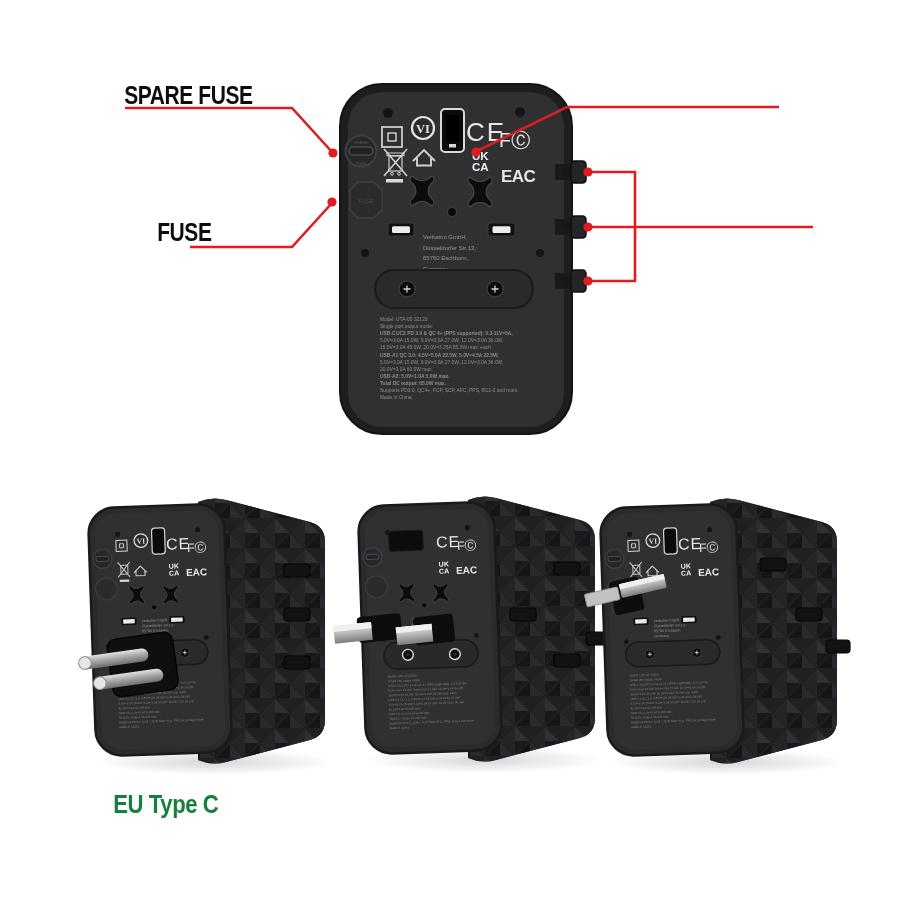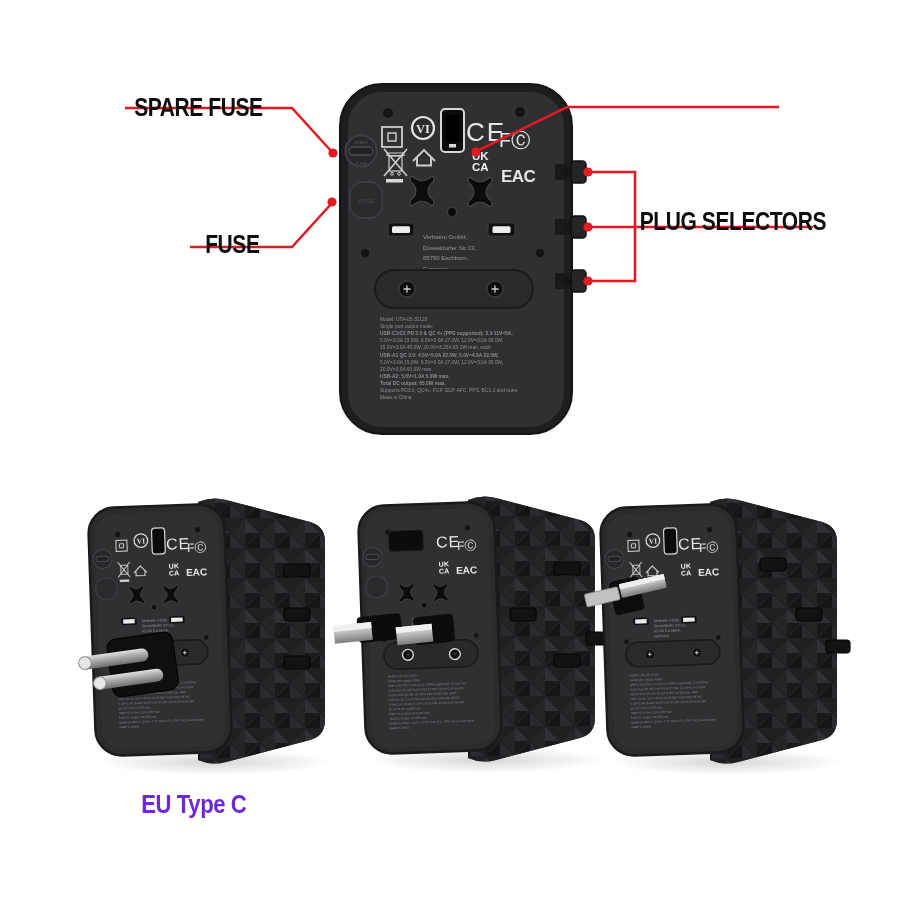--- a/index.html
+++ b/index.html
@@ -1,23 +1,23 @@
 <!DOCTYPE html>
 <html><head>
 <meta charset="utf-8">
 <style>
   html,body{margin:0;padding:0;background:#fff;}
   .canvas{position:relative;width:900px;height:900px;background:#ffffff;overflow:hidden;
           font-family:"Liberation Sans",sans-serif;}
   .abs{position:absolute;}
   .label{position:absolute;font:700 25px "Liberation Sans",sans-serif;color:#0d0d0d;
-         text-align:center;white-space:nowrap;z-index:6;margin-top:12px;}
+         white-space:nowrap;z-index:6;}
   .label>span{display:inline-block;transform:scaleX(.84);transform-origin:center;letter-spacing:-.5px;}
-  .caption{position:absolute;font:700 26px "Liberation Sans",sans-serif;color:#6d28d9;
-           text-align:center;white-space:nowrap;z-index:6;line-height:28px;}
+  .caption{position:absolute;font:700 26px "Liberation Sans",sans-serif;color:#15803d;
+           white-space:nowrap;z-index:6;line-height:28px;}
   .caption>span{display:inline-block;transform:scaleX(.85);transform-origin:center;letter-spacing:-.5px;}
   svg{position:absolute;overflow:visible;}
   svg text{font-family:"Liberation Sans",sans-serif;}
   .serif{font-family:"Liberation Serif",serif;font-weight:700;}
   .mark{fill:#e6e6e8;}
   .redline{stroke:#e11b22;stroke-width:2.6;fill:none;}
   .reddot{fill:#e11b22;stroke:none;}
   .addr{fill:#97979a;}
   .spec{fill:#8e8e91;}
   .maddr{fill:#96969a;}
@@ -194,21 +194,20 @@
   <path class="redline" d="M779,107 H567 L477,151"></path>
   <circle class="reddot" cx="476" cy="152" r="4.6"></circle>
   <path class="redline" d="M588,172 H635 V281 H588 M588,227 H813"></path>
   <circle class="reddot" cx="588" cy="172" r="4.6"></circle>
   <circle class="reddot" cx="588" cy="227" r="4.6"></circle>
   <circle class="reddot" cx="588" cy="281" r="4.6"></circle>
 </svg>
 
 <div class="label" style="left:112px;top:81px;width:172px;"><span>SPARE FUSE</span></div>
 <div class="label" style="left:152px;top:218px;width:160px;"><span>FUSE</span></div>
-<div class="label" style="left:622px;top:195px;width:208px;"><span>PLUG SELECTORS</span></div>
 
 <svg class="abs" style="left:80px;top:488px;" width="270" height="292" viewBox="0 0 270 292">
   <ellipse cx="135" cy="274" rx="118" ry="13" fill="url(#shadowG)"></ellipse>
   <path d="M118,14 Q132,8 146,12 L230,34 Q245,38 245,54 L245,232 Q245,248 230,252 L146,274 Q132,278 118,272 Z" fill="#1d1d20"></path>
   <path d="M118,14 Q132,8 146,12 L230,34 Q245,38 245,54 L245,232 Q245,248 230,252 L146,274 Q132,278 118,272 Z" fill="url(#diam)" opacity=".85"></path>
   <g>
     <rect x="204" y="76" width="26" height="13" rx="3.5" fill="#121215" stroke="#050507" stroke-width="1.2"></rect>
     <rect x="204" y="120" width="26" height="13" rx="3.5" fill="#121215" stroke="#050507" stroke-width="1.2"></rect>
     <rect x="204" y="168" width="26" height="13" rx="3.5" fill="#121215" stroke="#050507" stroke-width="1.2"></rect>
   </g>

